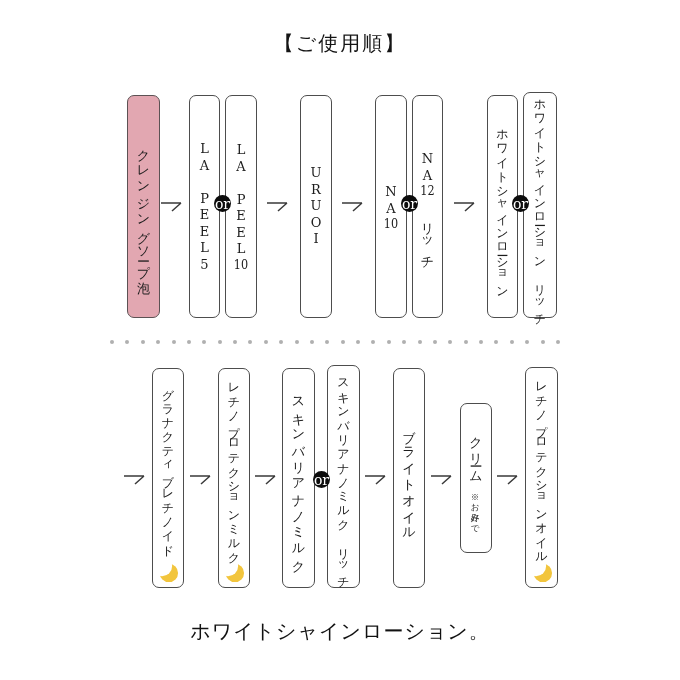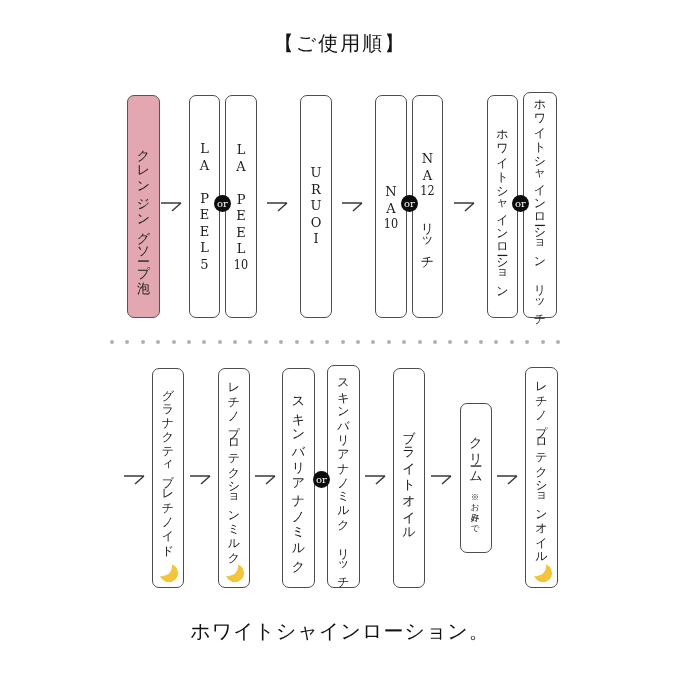--- a/index.html
+++ b/index.html
@@ -16,21 +16,21 @@
   .vtext{writing-mode:vertical-rl;text-orientation:upright;line-height:1;
          font-size:13px;letter-spacing:1.5px;white-space:nowrap;color:#1c1c1c;}
   .box.dense .vtext{font-size:12px;letter-spacing:0.5px;}
   .box.has-moon .vtext{padding-bottom:24px;}
   .tcy{text-combine-upright:all;}
   .note{font-size:8.5px;letter-spacing:1px;margin-inline-start:10px;color:#2a2a2a;}
 
   .arrow{position:absolute;width:24px;height:16px;z-index:0;}
   .or-badge{position:absolute;width:17px;height:17px;border-radius:50%;background:#0c0c0c;
             color:#ffffff;display:flex;align-items:center;justify-content:center;
-            font-size:10px;line-height:1;z-index:3;
+            font-size:14px;line-height:1;z-index:3;
             font-family:"DejaVu Serif","Liberation Serif",serif;}
   .moon{position:absolute;bottom:3px;left:50%;transform:translateX(-50%);z-index:2;}
 
   .dot{position:absolute;width:4px;height:4px;border-radius:50%;}
 
   .footer-text{position:absolute;top:618px;left:0;width:680px;text-align:center;
                font-size:20px;letter-spacing:1px;color:#111111;
                font-family:"Liberation Sans","DejaVu Sans",sans-serif;}
 </style>
 </head>

